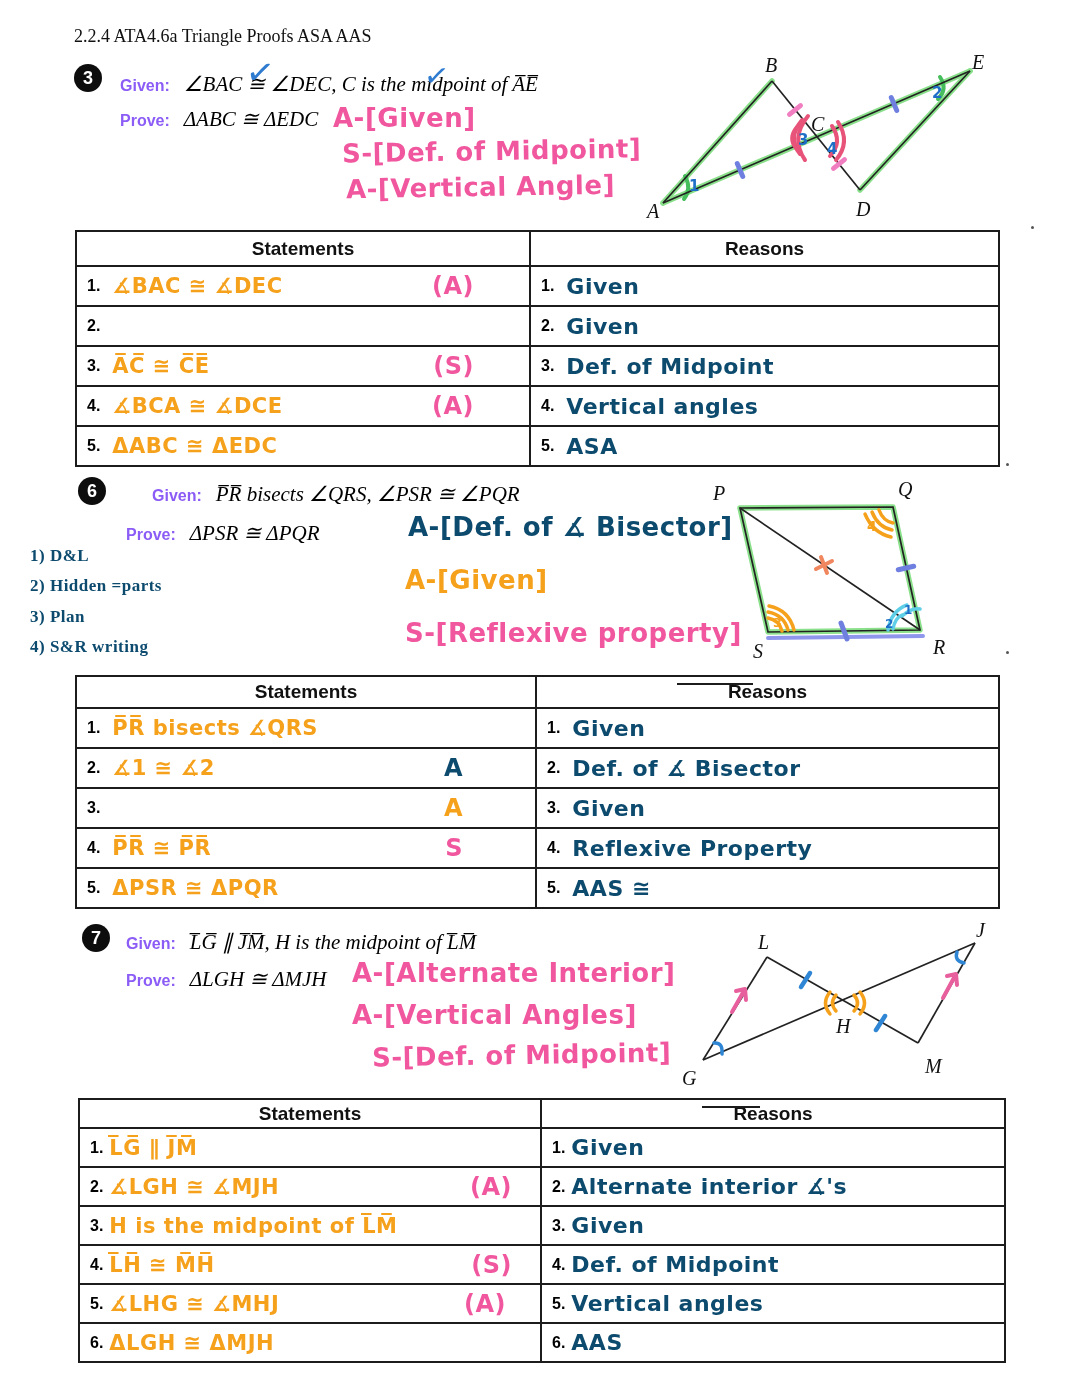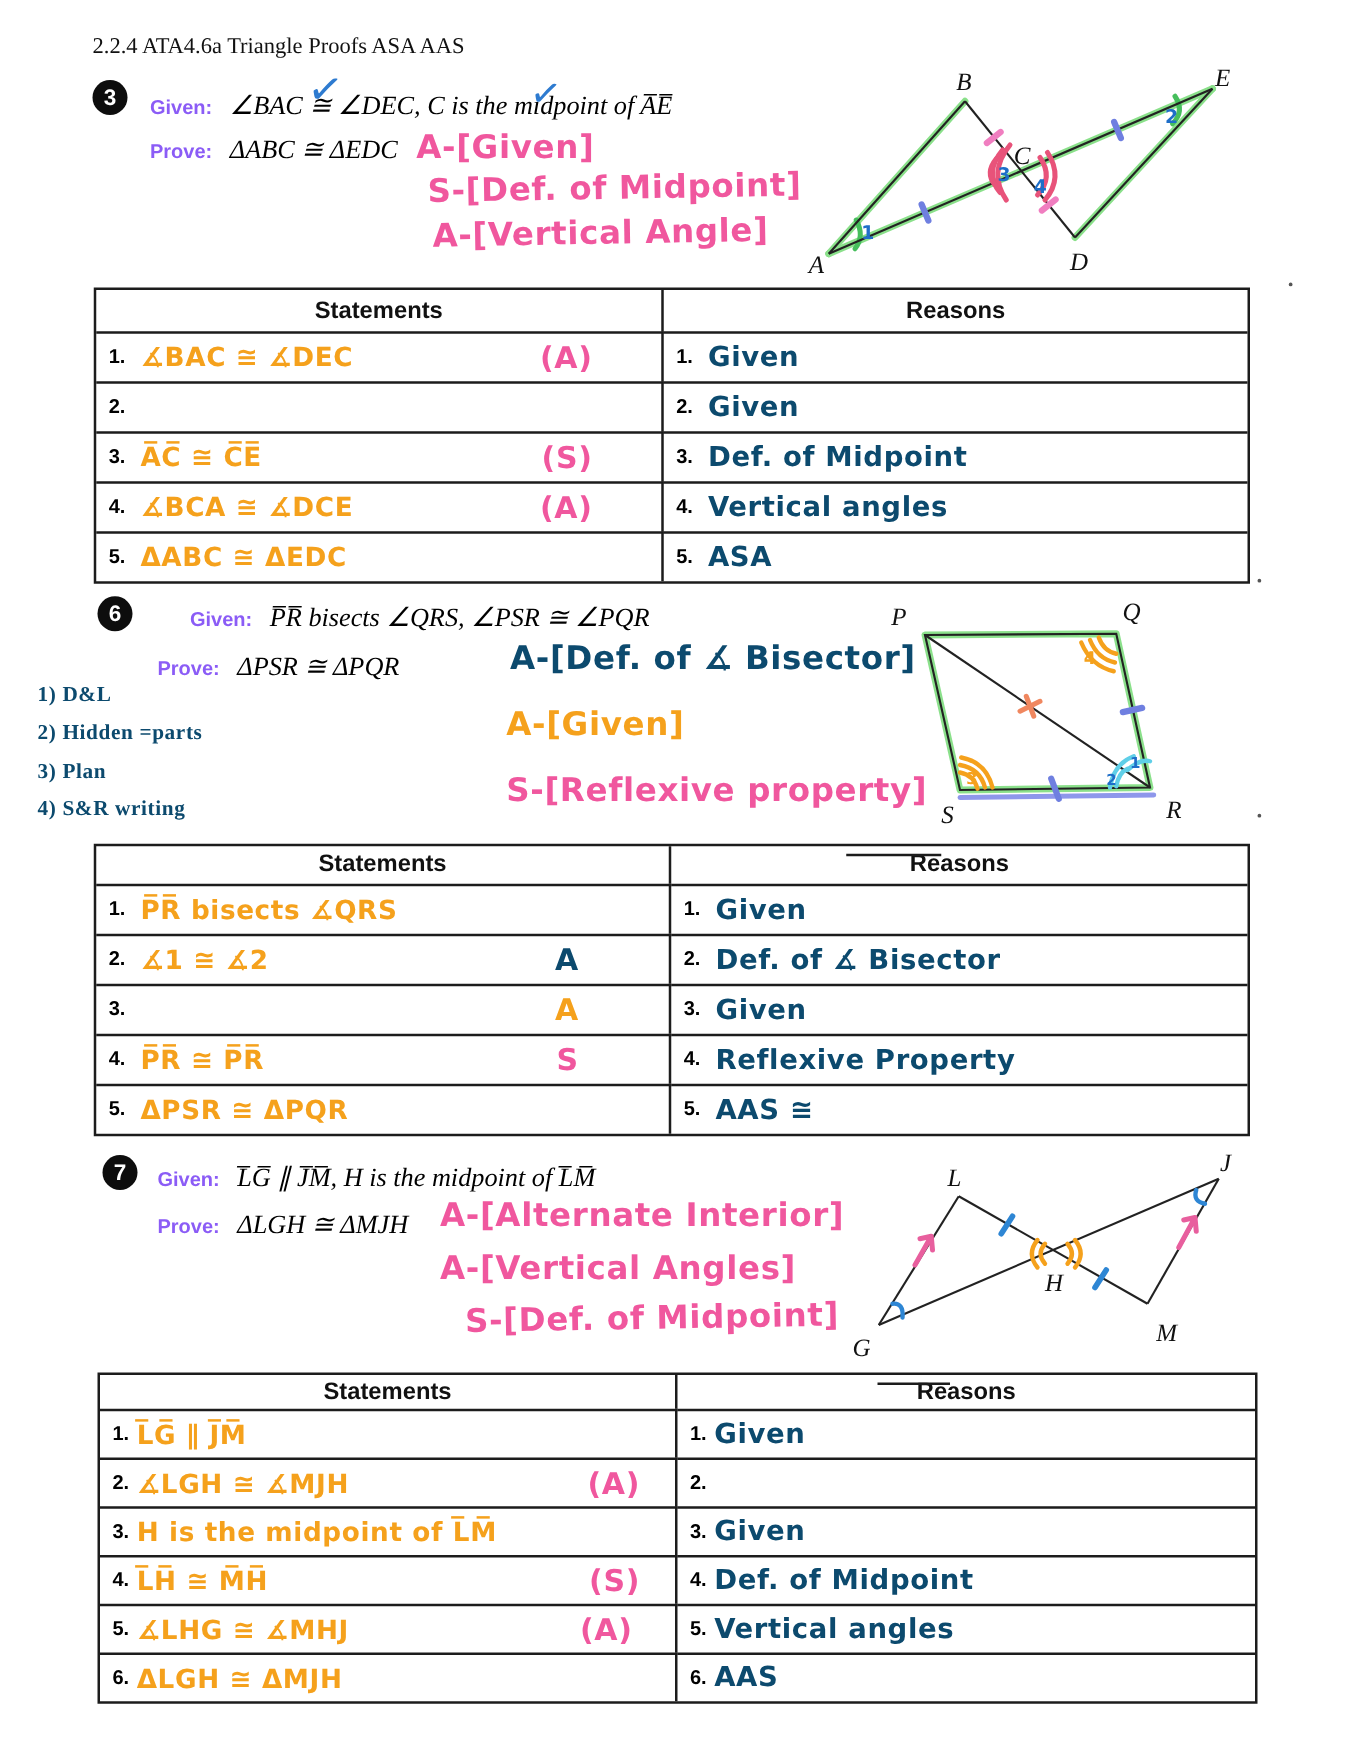--- a/index.html
+++ b/index.html
@@ -339,20 +339,21 @@
     <span class="hw reason c-blue">Given</span>
   </div>
 
   <div class="cell scell">
     <span class="rnum" style="margin-right:6px;">2.</span>
     <span class="hw stmt c-orange">∡LGH ≅ ∡MJH</span>
     <span class="hw tag c-pink" style="margin-right:18px;">(A)</span>
   </div>
   <div class="cell">
     <span class="rnum" style="margin-right:6px;">2.</span>
+    <span class="hw reason c-blue">Alternate interior ∡'s</span>
   </div>
 
   <div class="cell scell">
     <span class="rnum" style="margin-right:6px;">3.</span>
     <span class="hw stmt c-orange">H is the midpoint of L̅M̅</span>
   </div>
   <div class="cell">
     <span class="rnum" style="margin-right:6px;">3.</span>
     <span class="hw reason c-blue">Given</span>
   </div>

